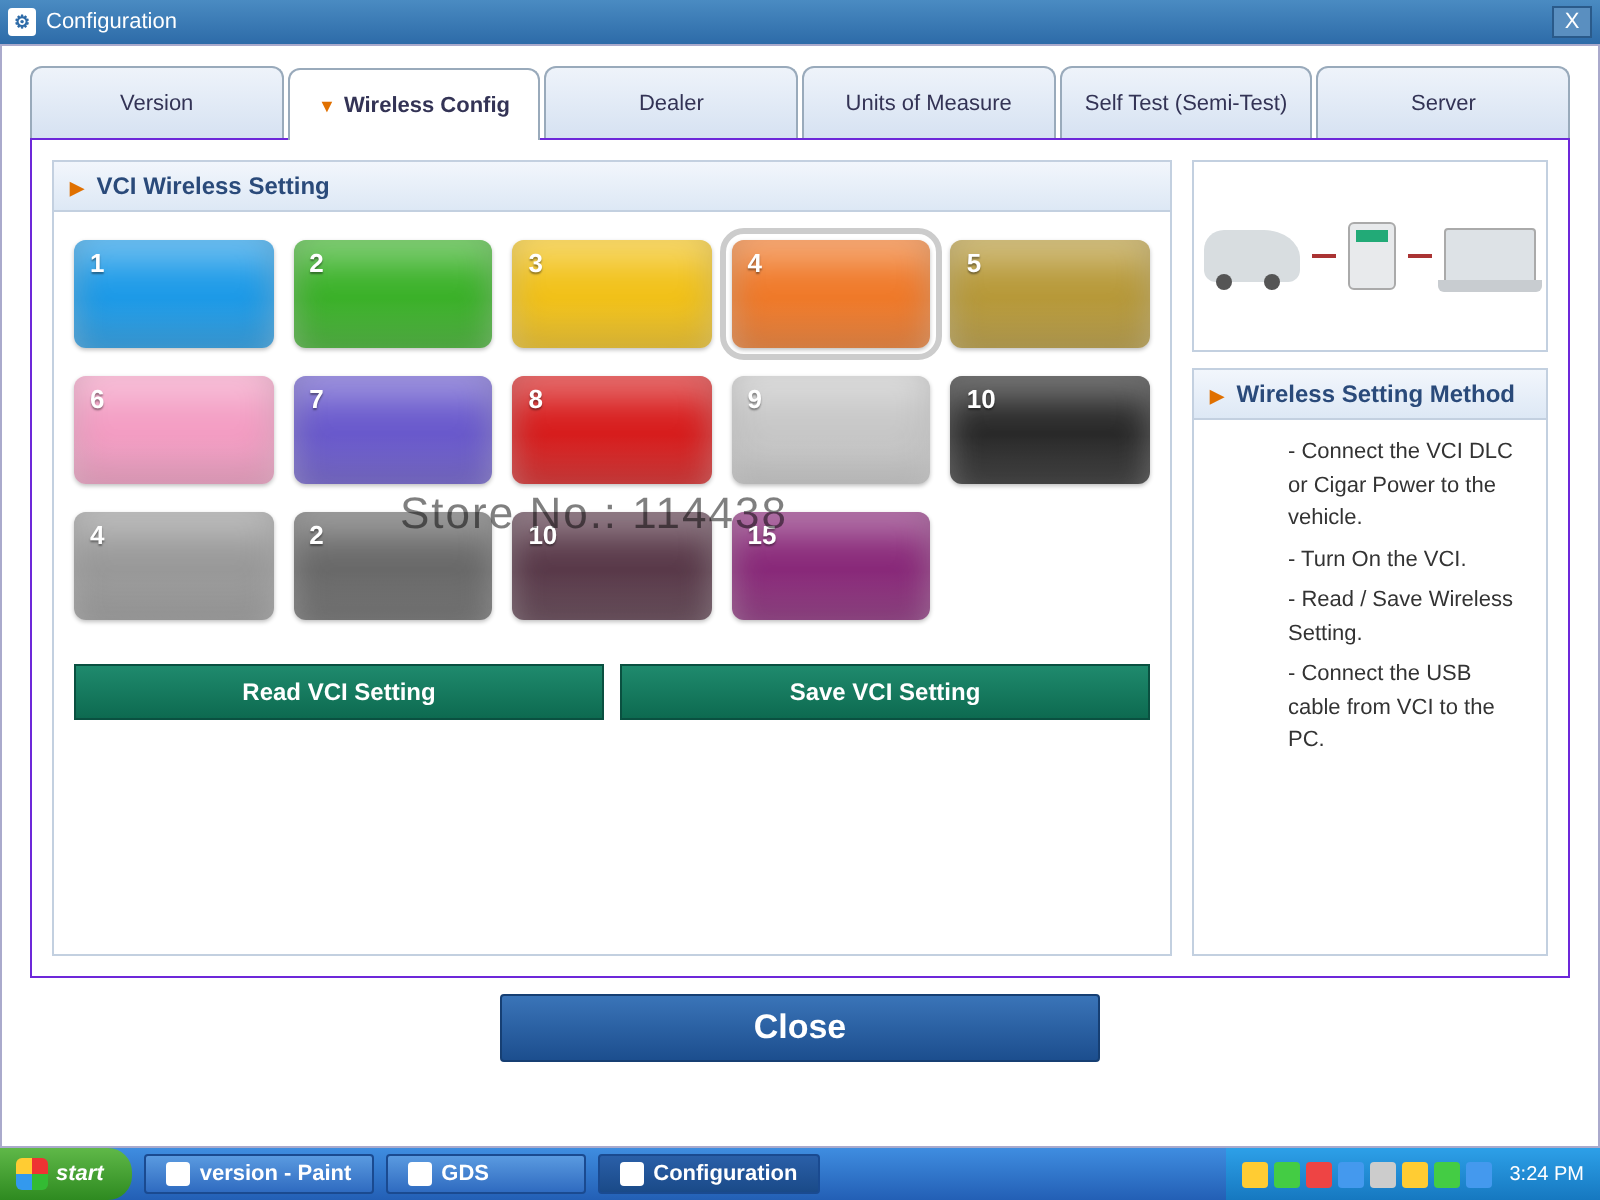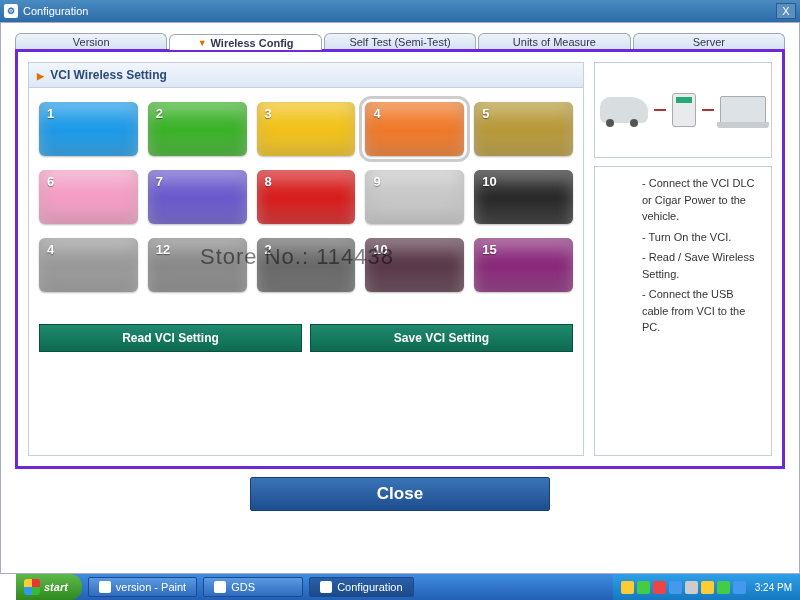--- a/index.html
+++ b/index.html
@@ -6,61 +6,61 @@
 body { width: 800px; height: 600px; overflow: hidden; background: #fff; position: relative; }
 
 .titlebar { height: 22px; background: linear-gradient(to bottom, #4a8bc2, #2d6ba8); display: flex; align-items: center; padding: 0 4px; color: #fff; font-size: 11px; }
 .titlebar .icon { width: 14px; height: 14px; background: #fff; border-radius: 2px; margin-right: 5px; display: inline-flex; align-items: center; justify-content: center; color: #2d6ba8; font-size: 9px; font-weight: bold; }
 .titlebar .spacer { flex: 1; }
 .titlebar .closebtn { width: 20px; height: 16px; background: #5a8fc0; border: 1px solid #2a5a8a; display: flex; align-items: center; justify-content: center; font-size: 11px; cursor: pointer; }
 
 .content { position: absolute; top: 22px; left: 0; right: 0; bottom: 26px; background: #fff; border: 1px solid #aac; }
 
 .tabs { display: flex; gap: 2px; padding: 10px 14px 0 14px; }
-.tab { flex: 1; height: 16px; border: 1px solid #9ab; border-bottom: none; border-radius: 6px 6px 0 0; background: linear-gradient(to bottom, #eef3fa, #d6e2f2); font-size: 11px; color: #335; display: flex; align-items: center; justify-content: center; cursor: pointer; }
+.tab { flex: 1; height: 36px; border: 1px solid #9ab; border-bottom: none; border-radius: 6px 6px 0 0; background: linear-gradient(to bottom, #eef3fa, #d6e2f2); font-size: 11px; color: #335; display: flex; align-items: center; justify-content: center; cursor: pointer; }
 .tab.active { background: #fff; font-weight: bold; position: relative; top: 1px; }
 .tab .arrow { color: #e07000; margin-right: 4px; font-size: 9px; }
 
-.panel-area { margin: 0 14px 8px 14px; border: 3px solid #6d28d9; background: #fff; padding: 10px; height: 420px; display: flex; gap: 10px; }
+.panel-area { margin: 0 14px 8px 14px; border: 1px solid #6d28d9; background: #fff; padding: 10px; height: 420px; display: flex; gap: 10px; }
 
 .left-panel { flex: 1; border: 1px solid #c3d0e0; }
 .section-header { background: linear-gradient(to bottom, #f2f6fc, #dde8f5); border-bottom: 1px solid #c3d0e0; padding: 5px 8px; font-size: 12px; font-weight: bold; color: #2a4a7a; }
 .section-header .tri { color: #e07000; font-size: 9px; margin-right: 3px; }
 
 .color-grid { padding: 14px 10px; display: grid; grid-template-columns: repeat(5, 1fr); gap: 14px 10px; }
 .color-tile { height: 54px; border-radius: 6px; position: relative; cursor: pointer; box-shadow: inset 0 -10px 18px rgba(0,0,0,.15), inset 0 12px 16px rgba(255,255,255,.35), 0 1px 2px rgba(0,0,0,.25); }
 .color-tile.selected { outline: 3px solid #ccc; outline-offset: 3px; }
 .color-tile .num { position: absolute; top: 4px; left: 8px; color: #fff; font-size: 13px; font-weight: bold; text-shadow: 0 1px 1px rgba(0,0,0,.4); }
 
 .watermark { position: absolute; top: 244px; left: 200px; font-size: 22px; color: rgba(0,0,0,.5); font-family: Arial; pointer-events: none; letter-spacing: 1px; }
 
-.action-row { display: flex; gap: 8px; padding: 0 10px 10px 10px; margin-top: 18px; }
+.action-row { display: flex; gap: 8px; padding: 0 10px 10px 10px; margin-top: 8px; }
 .action-btn { flex: 1; height: 28px; background: linear-gradient(to bottom, #1f8a6d, #0d6a50); color: #fff; font-size: 12px; font-weight: bold; border: 1px solid #0a5040; cursor: pointer; display: flex; align-items: center; justify-content: center; }
 
 .right-col { width: 178px; display: flex; flex-direction: column; gap: 8px; }
 .illus-box { border: 1px solid #c3d0e0; height: 96px; background: #fff; display: flex; align-items: center; justify-content: center; gap: 6px; }
 .car { width: 48px; height: 26px; background: #d8dde0; border-radius: 10px 18px 6px 6px / 10px 14px 6px 6px; position: relative; }
 .car:before { content: ""; position: absolute; bottom: -4px; left: 6px; width: 8px; height: 8px; background: #555; border-radius: 50%; box-shadow: 24px 0 #555; }
 .vci { width: 24px; height: 34px; background: #e8eaec; border: 1px solid #aaa; border-radius: 3px; position: relative; }
 .vci:before { content:""; position:absolute; top:3px; left:3px; right:3px; height:6px; background:#2a7; }
 .laptop { width: 46px; height: 28px; background: #dde2e6; border: 1px solid #aaa; border-radius: 2px; position: relative; }
 .laptop:after { content:""; position:absolute; bottom:-5px; left:-4px; right:-4px; height:6px; background:#c8ccd0; border-radius:0 0 3px 3px; }
 .cable { width: 12px; height: 2px; background: #a33; }
 
 .method-box { border: 1px solid #c3d0e0; flex: 1; }
 .method-body { padding: 8px 8px; font-size: 11px; color: #333; line-height: 1.5; margin-left: 39px; }
 .method-body div { margin-bottom: 4px; }
 
 .close-bar { margin: 6px 14px 0 14px; display: flex; justify-content: center; }
 .close-main { width: 300px; height: 34px; background: linear-gradient(to bottom, #3a74b8, #1c4e8e); color: #fff; font-size: 17px; font-weight: bold; border: 1px solid #163f73; border-radius: 2px; cursor: pointer; display:flex; align-items:center; justify-content:center; }
 
-.taskbar { position: absolute; bottom: 0; left: 16px; right: 0; height: 26px; background: linear-gradient(to bottom, #3f8de0, #235fb5); display: flex; align-items: center; font-size: 11px; color: #fff; }
+.taskbar { position: absolute; bottom: 0; left: 0; right: 0; height: 26px; background: linear-gradient(to bottom, #3f8de0, #235fb5); display: flex; align-items: center; font-size: 11px; color: #fff; }
 .start { height: 26px; padding: 0 14px 0 8px; background: linear-gradient(to bottom, #5fb848, #2e8a20); display: flex; align-items: center; font-weight: bold; font-style: italic; border-radius: 0 12px 12px 0; cursor:pointer; gap:4px; }
 .start .logo { width:16px; height:16px; background: conic-gradient(#e33 0 25%, #3b3 0 50%, #39e 0 75%, #fc3 0 100%); border-radius:3px; }
-.task-item { height: 20px; margin-left: 6px; padding: 0 10px; background: linear-gradient(to bottom,#5a9ae0,#2f6bc0); border:1px solid #1a4a90; display:flex; align-items:center; gap:5px; cursor:pointer; border-radius:2px; min-width:100px; }
+.task-item { height: 20px; margin-left: 6px; padding: 0 10px; background: linear-gradient(to bottom,#5a9ae0,#2f6bc0); border:1px solid #1a4a90; display:flex; align-items:center; gap:5px; cursor:pointer; border-radius:2px; min-width:100px;font-weight:bold; }
 .task-item.active { background: linear-gradient(to bottom,#2a5fa8,#1a4a88); }
 .task-item .ico { width:12px; height:12px; background:#fff; border-radius:2px; }
 .tray { margin-left: auto; height:26px; background: linear-gradient(to bottom,#2da0e8,#1678c0); padding: 0 8px; display:flex; align-items:center; gap:3px; }
 .tray .t-ico { width:13px; height:13px; background:#fc3; border-radius:2px; }
 .tray .t-ico.b { background:#4c4; } .tray .t-ico.c { background:#e44; } .tray .t-ico.d { background:#49e; } .tray .t-ico.e { background:#ccc; }
 .tray .clock { margin-left:6px; font-size:10px; }
 </style>
 </head>
 <body>
 
@@ -74,24 +74,27 @@
 <div class="content">
   <div class="tabs" id="tabs">
       <div class="tab">
         <span>Version</span>
       </div>
       <div class="tab active">
         <span class="arrow">▼</span>
         <span>Wireless Config</span>
       </div>
       <div class="tab">
+        <span>Dealer</span>
+      </div>
+      <div class="tab">
+        <span>Units of Measure</span>
+      </div>
+      <div class="tab">
         <span>Self Test (Semi-Test)</span>
-      </div>
-      <div class="tab">
-        <span>Units of Measure</span>
       </div>
       <div class="tab">
         <span>Server</span>
       </div>
     </div>
 
   <div class="panel-area">
     <div class="left-panel">
       <div class="section-header">
         <span class="tri">▶</span>
@@ -123,23 +126,20 @@
             <span class="num">8</span>
           </div>
           <div class="color-tile" style="background: linear-gradient(rgb(200, 200, 200), rgb(200, 200, 200) 55%, rgba(255, 255, 255, 0.15)) rgb(200, 200, 200);">
             <span class="num">9</span>
           </div>
           <div class="color-tile" style="background: linear-gradient(rgb(42, 42, 42), rgb(42, 42, 42) 55%, rgba(255, 255, 255, 0.15)) rgb(42, 42, 42);">
             <span class="num">10</span>
           </div>
           <div class="color-tile" style="background: linear-gradient(rgb(154, 154, 154), rgb(154, 154, 154) 55%, rgba(255, 255, 255, 0.15)) rgb(154, 154, 154);">
             <span class="num">4</span>
-          </div>
-          <div class="color-tile" style="background: linear-gradient(rgb(138, 138, 138), rgb(138, 138, 138) 55%, rgba(255, 255, 255, 0.15)) rgb(138, 138, 138);">
-            <span class="num">12</span>
           </div>
           <div class="color-tile" style="background: linear-gradient(rgb(106, 106, 106), rgb(106, 106, 106) 55%, rgba(255, 255, 255, 0.15)) rgb(106, 106, 106);">
             <span class="num">2</span>
           </div>
           <div class="color-tile" style="background: linear-gradient(rgb(90, 58, 74), rgb(90, 58, 74) 55%, rgba(255, 255, 255, 0.15)) rgb(90, 58, 74);">
             <span class="num">10</span>
           </div>
           <div class="color-tile" style="background: linear-gradient(rgb(138, 42, 122), rgb(138, 42, 122) 55%, rgba(255, 255, 255, 0.15)) rgb(138, 42, 122); text-align: center;">
             <span class="num">15</span>
           </div>
@@ -152,20 +152,24 @@
 
     <div class="right-col">
       <div class="illus-box">
         <div class="car"></div>
         <div class="cable"></div>
         <div class="vci"></div>
         <div class="cable"></div>
         <div class="laptop"></div>
       </div>
       <div class="method-box">
+        <div class="section-header">
+          <span class="tri">▶</span>
+          <span>Wireless Setting Method</span>
+        </div>
         <div class="method-body" id="steps">
             <div>- Connect the VCI DLC or Cigar Power to the vehicle.</div>
             <div>- Turn On the VCI.</div>
             <div>- Read / Save Wireless Setting.</div>
             <div>- Connect the USB cable from VCI to the PC.</div>
           </div>
       </div>
     </div>
   </div>
 

